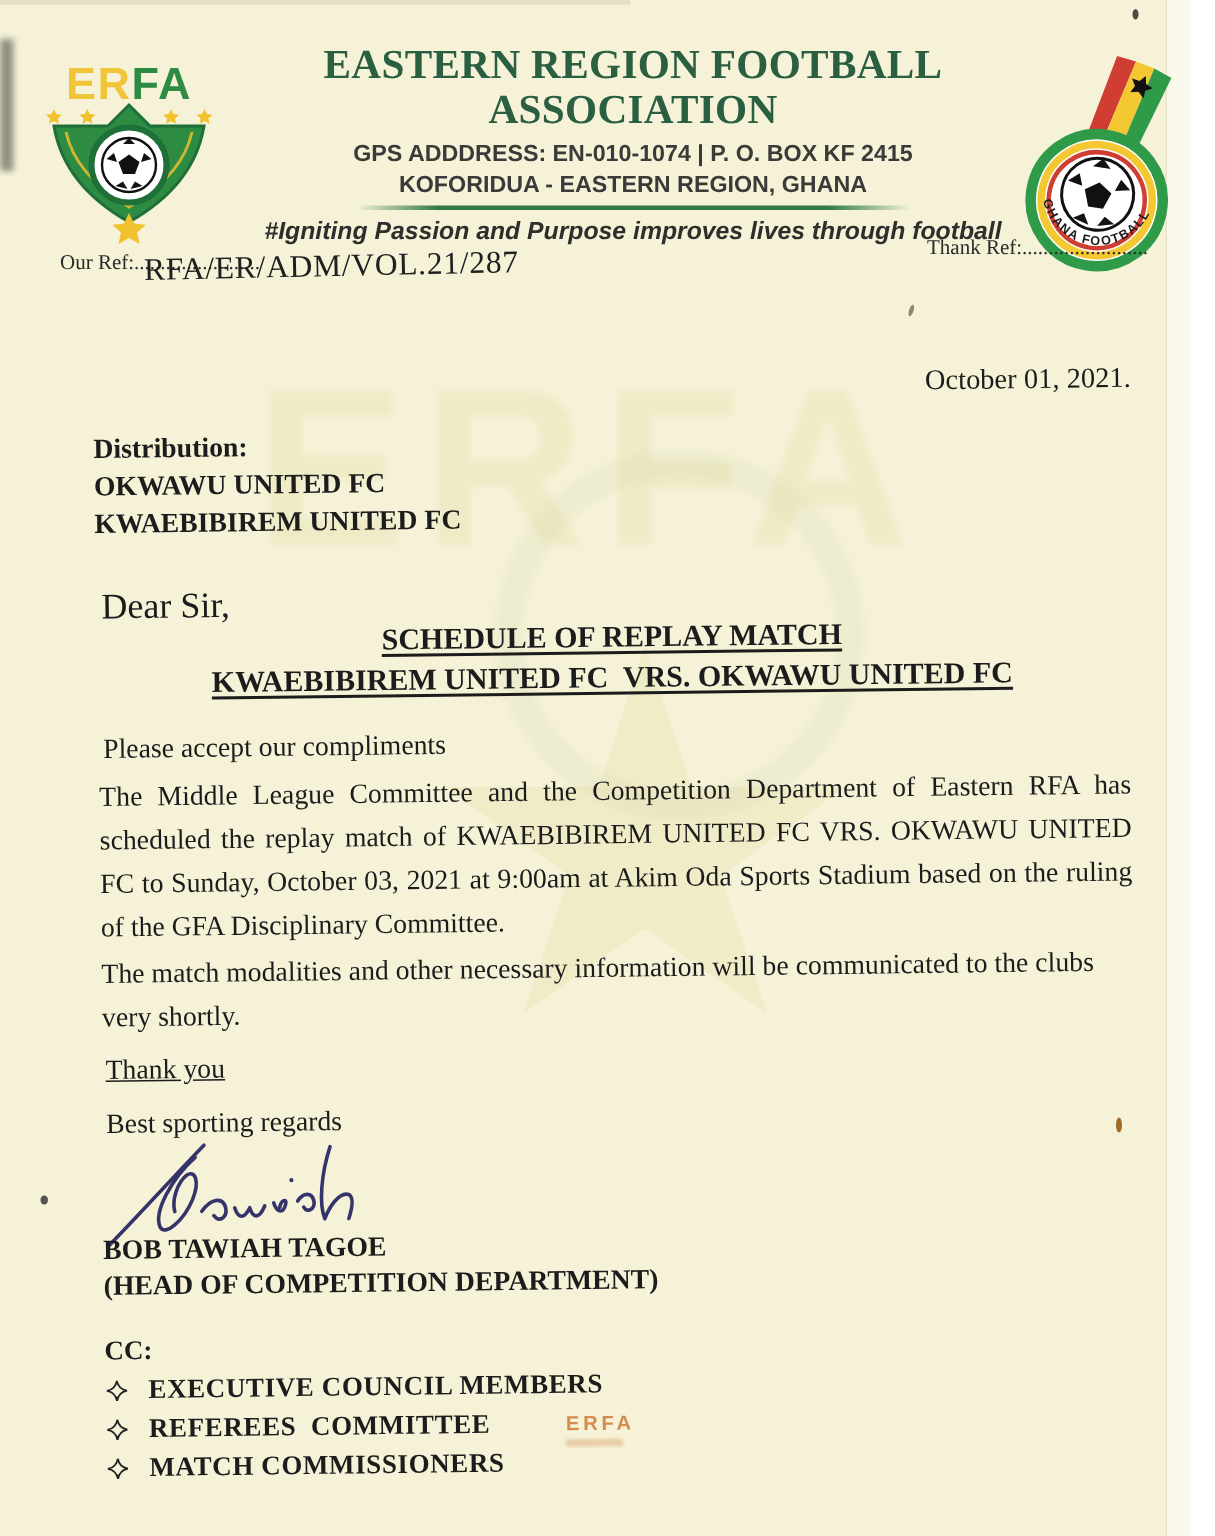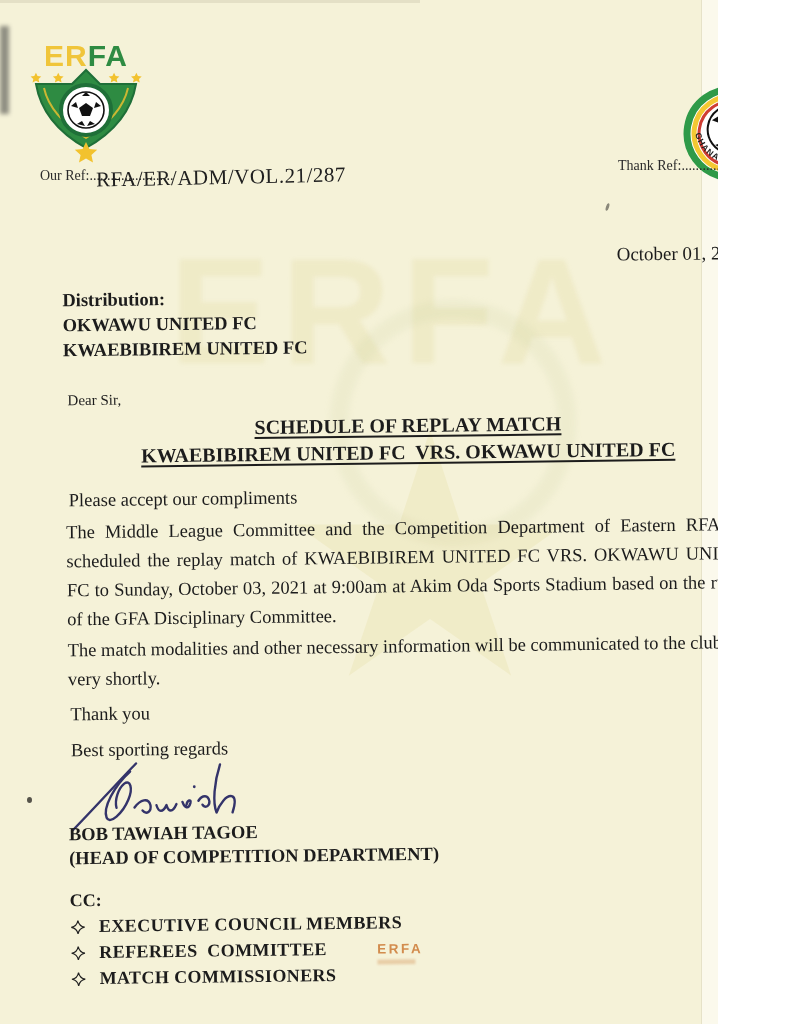--- a/index.html
+++ b/index.html
@@ -1,18 +1,18 @@
 <!DOCTYPE html>
 <html><head>
 <meta charset="utf-8">
 <style>
   html,body{margin:0;padding:0;}
   .page{
     position:relative;
-    width:718px;height:1024px;
+    width:794px;height:1024px;
     background:#f5f2d8;
     overflow:hidden;
     font-family:"Liberation Serif", serif;
     color:#1c1c1c;
   }
   
   .edge-left{position:absolute;left:0;top:26px;width:9px;height:88px;background:#6e6e66;filter:blur(2px);opacity:.75;}
   .edge-right{position:absolute;right:0;top:0;width:16px;height:1024px;background:#fbf9ec;border-left:1px solid #e6e2c8;}
   .edge-top{position:absolute;left:0;top:0;width:420px;height:3px;background:#d8d4ba;opacity:.6;}
   .speck{position:absolute;border-radius:50%;}
@@ -48,27 +48,27 @@
   .our-ref{position:absolute;left:40px;top:12px;}
   .your-ref{position:absolute;left:618px;top:2px;}
   .ref-value{
     position:absolute;left:96px;top:9px;font-size:21px;color:#202020;
     transform:rotate(-1.2deg);letter-spacing:.5px;
   }
   
   .body-wrap{position:absolute;left:0;top:0;width:810px;height:1024px;transform:rotate(-0.7deg);transform-origin:420px 600px;}
   .dateline{position:absolute;right:52px;top:246px;font-size:19px;}
   .distribution{position:absolute;left:66px;top:284px;font-weight:bold;font-size:18.5px;line-height:25px;}
-  .salutation{position:absolute;left:70px;top:388px;font-size:15px;}
+  .salutation{position:absolute;left:70px;top:388px;font-size:24px;}
   .subject{position:absolute;left:60px;top:412px;width:700px;text-align:center;font-weight:bold;font-size:20px;line-height:27px;}
   .subject .u{text-decoration:underline;text-decoration-thickness:2px;text-underline-offset:3px;white-space:pre;}
   .compliments{position:absolute;left:70px;top:486px;font-size:18.5px;}
   .par1{position:absolute;left:67px;top:514px;width:688px;font-size:18.5px;line-height:29px;text-align:justify;}
   .par2{position:absolute;left:67px;top:632px;width:688px;font-size:18.5px;line-height:29px;}
-  .thanks{position:absolute;left:69px;top:700px;font-size:18.5px;}
+  .thanks{position:absolute;left:69px;top:700px;font-size:18.5px;text-decoration:underline;}
   .regards{position:absolute;left:69px;top:736px;font-size:18.5px;}
   .signature{position:absolute;left:62px;top:752px;}
   .signer{position:absolute;left:66px;top:818px;font-weight:bold;font-size:18.5px;line-height:24px;}
   .cc{position:absolute;left:66px;top:886px;font-weight:bold;font-size:18px;}
   .cc-row{display:flex;align-items:center;gap:13px;margin-top:5px;}
   .cc-label{white-space:pre;letter-spacing:.4px;}
   .stamp{position:absolute;left:373px;top:941px;font-family:"Liberation Sans",sans-serif;
     font-weight:bold;font-size:13.5px;letter-spacing:2.5px;color:#cf813f;opacity:.9;}
   .stamp-sub{display:block;height:5px;width:38px;margin-top:3px;background:rgba(207,129,63,.35);filter:blur(1px);}
 </style>
@@ -115,20 +115,27 @@
           <polygon points="75,68 70,64 68,70" fill="#111"></polygon>
           <polygon points="51,86 56,83 59,88" fill="#111"></polygon>
           <polygon points="69,86 64,83 61,88" fill="#111"></polygon>
         </g>
       </g>
 
       <path d="M60 104 l3.4 7 7.8 .8 -5.8 5.2 1.6 7.6 -7-4 -7 4 1.6-7.6 -5.8-5.2 7.8-.8z" fill="#f2c22e"></path>
     </svg>
   </div>
 
+  <div class="head-center">
+    <div class="org-name">EASTERN REGION FOOTBALL ASSOCIATION</div>
+    <div class="addr-line">GPS ADDDRESS: EN-010-1074 | P. O. BOX KF 2415</div>
+    <div class="addr-line2">KOFORIDUA - EASTERN REGION, GHANA</div>
+    <div class="green-rule"></div>
+    <div class="tagline">#Igniting Passion and Purpose improves lives through football</div>
+  </div>
 
   <div class="logo-right">
     <svg width="120" height="158" viewBox="0 0 120 158">
 
       <g transform="rotate(16 58 70)">
         <path d="M38 6 L51 4 L53 58 L42 62 Z" fill="#cf3d33"></path>
         <path d="M51 4 L64 3 L66 56 L53 58 Z" fill="#f4c832"></path>
         <path d="M64 3 L77 4 L76 60 L66 56 Z" fill="#2f9a48"></path>
         <path d="M57 12 l2.4 4.8 5.2 .6 -3.8 3.6 1 5.2 -4.8-2.6 -4.8 2.6 1-5.2 -3.8-3.6 5.2-.6z" fill="#111" transform="translate(4,-2)"></path>
       </g>

